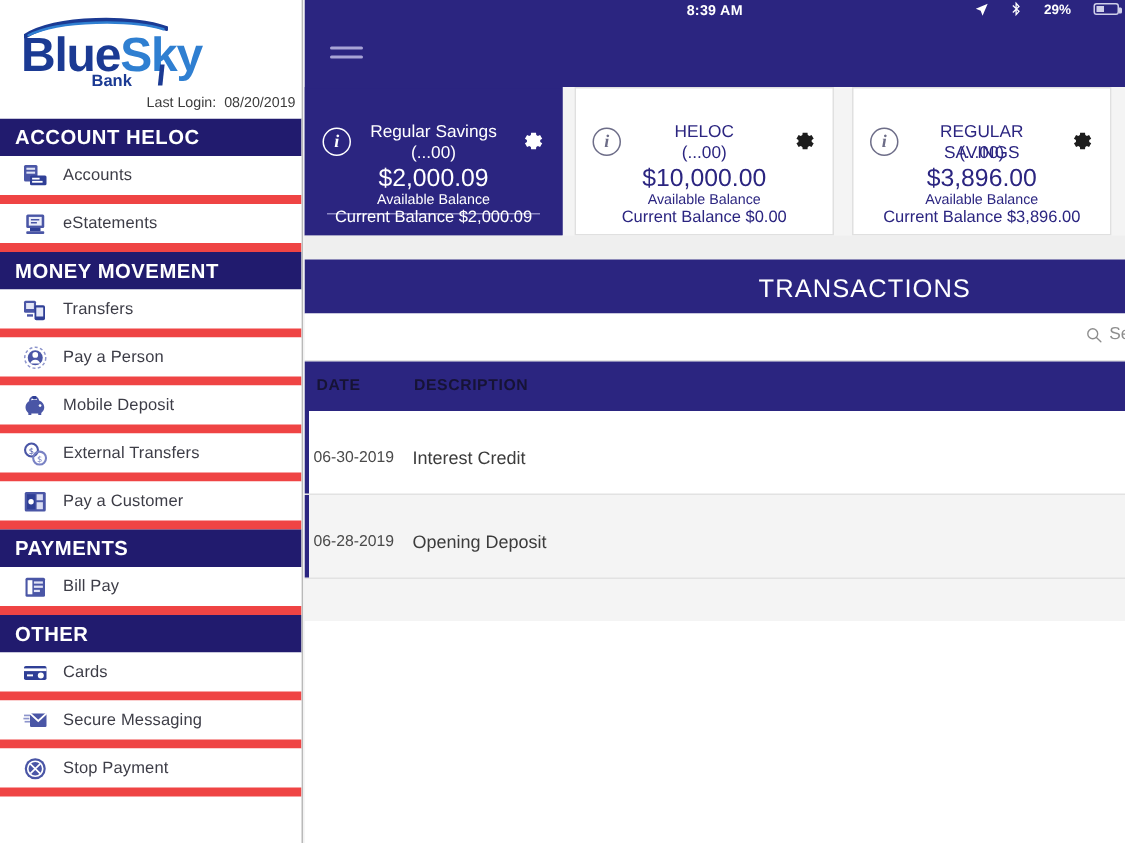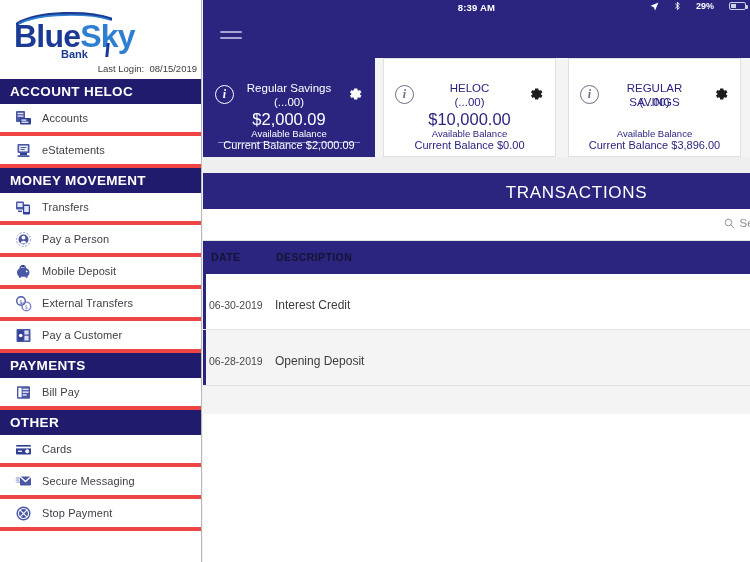--- a/index.html
+++ b/index.html
@@ -30,21 +30,21 @@
      transform:skewX(-6deg); }
   .last-login { position:absolute; right:4px; bottom:5px; font-size:9.5px; color:#3c3c3c;
      white-space:nowrap; }
 
   .section-head {
     background:#211b6e; color:#ffffff; font-size:13.5px; font-weight:bold;
     letter-spacing:0.35px; padding:6px 0 6px 10px; height:25px; line-height:13px;
   }
   .nav-item {
     display:flex; align-items:center; height:32px; padding-left:10px;
-    border-bottom:4px solid #ef4444; background:#fff;
+    border-bottom:6px solid #ef4444; background:#fff;
   }
   .nav-item .ico { width:26px; height:22px; flex:0 0 26px; display:flex;
      align-items:center; justify-content:center; }
   .nav-item .lbl { font-size:11px; color:#3d3d47; margin-left:6px; letter-spacing:0.1px; }
 
   
   #main { position:absolute; left:203px; top:0; width:547px; height:562px; background:#f4f4f4;
      overflow:hidden; }
 
   .statusbar { position:relative; height:14px; background:#2b2580; color:#fff;
@@ -132,21 +132,21 @@
         <svg class="logo-arc" viewBox="0 0 96 16">
           <path d="M1 14 C 22 1, 74 1, 95 9" stroke="#1b3a93" stroke-width="3.2" fill="none" stroke-linecap="round"></path>
           <path d="M3 13.5 C 24 3, 72 3, 93 9.5" stroke="#2f7fd1" stroke-width="1.6" fill="none" stroke-linecap="round"></path>
         </svg>
         <div class="logo-text"><span class="logo-blue">Blue</span><span class="logo-sky">Sky</span></div>
         <div class="logo-bank">Bank</div>
         <div class="logo-tick"></div>
       </div>
       <div class="last-login">
         <span>Last Login:</span>
-        &nbsp;<span>08/15/2019</span>
+        &nbsp;<span>08/20/2019</span>
       </div>
     </div>
 
     <div class="section-head">ACCOUNT HELOC</div>
     <div class="nav-item">
       <span class="ico">
         <svg width="17" height="17" viewBox="0 0 17 17">
           <rect x="1" y="1" width="9" height="11" rx="1" fill="#4a56a6"></rect>
           <rect x="2.6" y="2.8" width="5.8" height="1.4" fill="#dfe3f5"></rect>
           <rect x="2.6" y="5.4" width="5.8" height="1.4" fill="#dfe3f5"></rect>
@@ -336,20 +336,21 @@
       </div>
 
       <div class="card c3">
         <div class="info-ico">i</div>
         <svg class="gear" viewBox="0 0 20 20">
           <path d="M10 6.6a3.4 3.4 0 100 6.8 3.4 3.4 0 000-6.8zm0 5a1.6 1.6 0 110-3.2 1.6 1.6 0 010 3.2z" fill="#1d1d1d"></path>
           <path d="M17.2 11.6l-1.5-.9a6 6 0 000-1.4l1.5-.9-1.6-2.8-1.6.7a6 6 0 00-1.2-.7l-.2-1.7H9l-.2 1.7a6 6 0 00-1.2.7l-1.6-.7-1.6 2.8 1.5.9a6 6 0 000 1.4l-1.5.9 1.6 2.8 1.6-.7c.38.3.78.53 1.2.7l.2 1.7h3.6l.2-1.7c.42-.17.82-.4 1.2-.7l1.6.7 1.6-2.8z" fill="#1d1d1d"></path>
         </svg>
         <div class="ctitle">REGULAR SAVINGS</div>
         <div class="cmask">(...00)</div>
+        <div class="camt">$3,896.00</div>
         <div class="cavail">Available Balance</div>
         <div class="cdiv"></div>
         <div class="ccur">Current Balance $3,896.00</div>
       </div>
     </div>
 
     <div class="strip-gray"></div>
 
     <div class="txn-bar">
       <div class="txn-title">TRANSACTIONS</div>

